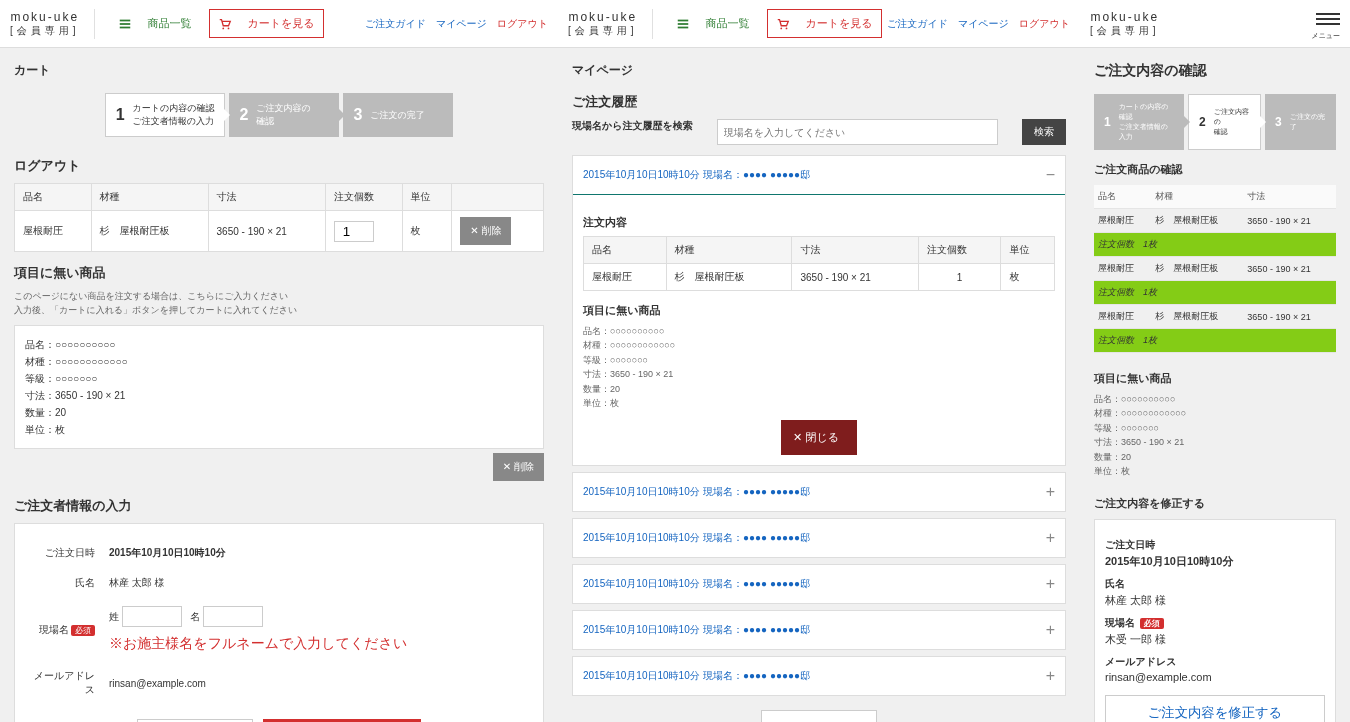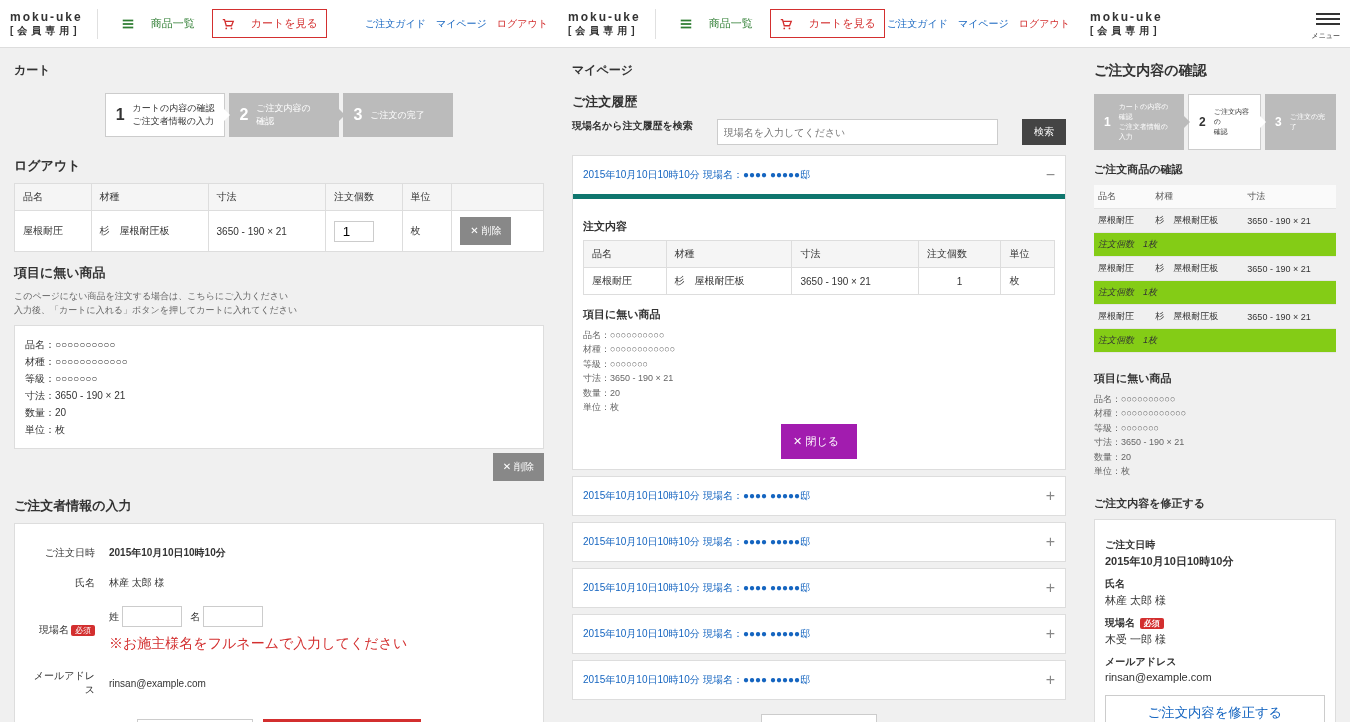--- a/index.html
+++ b/index.html
@@ -5,21 +5,21 @@
 * { box-sizing: border-box; margin: 0; padding: 0; }
 body { font-family: "Hiragino Sans", "Meiryo", sans-serif; background: #fff; font-size: 11px; color: #333; }
 .wrap { display: flex; gap: 0; }
 .col { background: #fff; }
 .col1 { width: 558px; }
 .col2 { width: 522px; }
 .col3 { width: 270px; }
 
 
 .hdr { display: flex; align-items: center; border-bottom: 1px solid #ddd; background: #fff; height: 48px; padding: 0 10px; position: relative; }
-.logo { font-size: 12px; letter-spacing: 2px; font-weight: 700; line-height: 1.1; }
+.logo { font-size: 12px; letter-spacing: 2px; font-weight: 400; line-height: 1.1; text-align: center; }
 .logo .sub { font-size: 10px; letter-spacing: 4px; display: block; }
 .hdr-left { display: flex; align-items: center; gap: 8px; }
 .vsep { width: 1px; height: 30px; background: #e0e0e0; margin: 0 6px; }
 .nav-btn { display: flex; align-items: center; gap: 16px; font-size: 11px; padding: 6px 8px; border: 1px solid transparent; cursor: pointer; }
 .nav-btn.green { color: #2e7d32; }
 .nav-btn.red { color: #d32f2f; border: 1px solid #d32f2f; }
 .nav-btn .icon { width: 14px; height: 14px; }
 .hdr-right { margin-left: auto; display: flex; gap: 10px; font-size: 10px; }
 .hdr-right a { color: #1565c0; text-decoration: none; cursor: pointer; }
 .hdr-right a.red { color: #d32f2f; }
@@ -61,33 +61,33 @@
 .form-row { display: flex; align-items: center; padding: 8px 0; font-size: 10px; }
 .form-row .lbl { width: 80px; text-align: right; padding-right: 14px; }
 .form-row .val { flex: 1; }
 .req { background: #d32f2f; color: #fff; font-size: 8px; padding: 1px 4px; border-radius: 2px; margin-left: 2px; }
 .txt-input { border: 1px solid #ccc; padding: 4px; font-size: 10px; width: 60px; }
 .hint { font-size: 14px; color: #d32f2f; margin-top: 8px; }
 .btn-row { display: flex; gap: 10px; justify-content: center; margin-top: 14px; }
 .btn { padding: 10px 18px; font-size: 11px; border: none; cursor: pointer; }
 .btn-white { background: #fff; color: #1565c0; border: 1px solid #ccc; }
 .btn-red { background: #d32f2f; color: #fff; }
-.btn-gray { background: #a21caf; color: #fff; padding-left: 12px; }
+.btn-gray { background: #7f1d1d; color: #fff; padding-left: 12px; }
 .btn-blue-link { color: #1565c0; background: #fff; border: 1px solid #ccc; padding: 8px; width: 100%; }
 
 
 .search-row { display: flex; gap: 24px; margin-bottom: 10px; }
 .search-input { flex: 1; border: 1px solid #ccc; padding: 6px; font-size: 10px; }
 .search-btn { background: #444; color: #fff; border: none; padding: 6px 12px; font-size: 10px; cursor: pointer; }
 .hist-item { background: #fff; border: 1px solid #ddd; margin-bottom: 6px; }
 .hist-hdr { display: flex; align-items: center; padding: 10px; cursor: pointer; }
 .hist-date { color: #1565c0; font-size: 10px; width: 120px; }
 .hist-site { color: #1565c0; font-size: 10px; flex: 1; }
 .hist-toggle { font-size: 16px; color: #888; }
-.hist-body { border-top: 5px solid #0f766e; padding: 10px; }
+.hist-body { border-top: 1px solid #0f766e; padding: 10px; }
 .hist-close-row { text-align: center; margin-top: 10px; }
 .conf-lbl { font-weight: 600; font-size: 10px; margin-top: 8px; }
 .conf-val { font-size: 11px; margin-top: 2px; }
 .free-lines { font-size: 9px; line-height: 1.6; color: #666; margin-top: 4px; }
 
 
 .mtbl { width: 100%; font-size: 9px; border-collapse: collapse; }
 .mtbl th, .mtbl td { border-bottom: 1px solid #e5e5e5; padding: 5px 4px; text-align: left; }
 .mtbl th { color: #555; font-weight: 500; background: #fafafa; }
 .subrow td { background: #84cc16; font-style: italic; }

